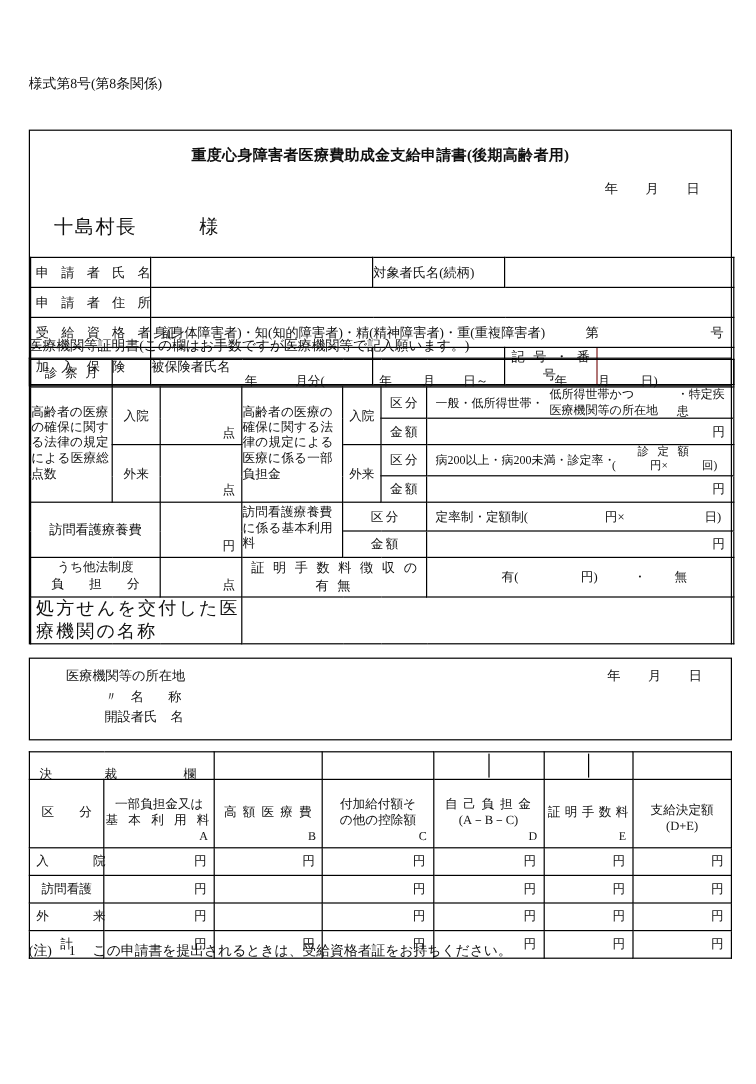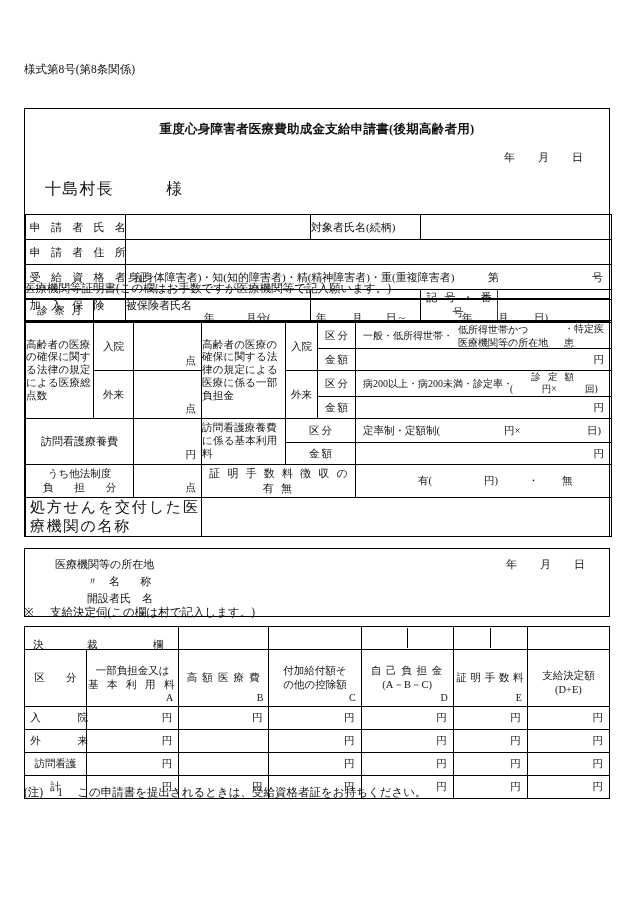--- a/index.html
+++ b/index.html
@@ -458,23 +458,20 @@
       </span>
     </div>
     <div class="inst-row inst-indent">
       <span style="display:inline-block;width:22px">〃</span><span class="inst-sp">名　称</span>
     </div>
     <div class="inst-row inst-indent">
       <span>開設者氏　名</span>
     </div>
   </div>
 
-  <div class="caption" style="top:604px">
-    <span style="display:inline-block;width:26px">※</span><span>支給決定伺(この欄は村で記入します。)</span>
-  </div>
 
   <div class="decbox" style="top:626px">
     <table class="dec">
       <colgroup>
         <col style="width:62px">
           <col style="width:92px">
           <col style="width:90px">
         <col style="width:92px">
           <col style="width:92px">
           <col style="width:74px">
@@ -559,42 +556,42 @@
               <span class="y">円</span>
             </td>
           <td class="dec-yen">
               <span class="y">円</span>
             </td>
           <td class="dec-yen">
               <span class="y">円</span>
             </td>
         </tr>
         <tr>
+          <td class="dec-rowlbl tight">訪問看護</td>
+          <td class="dec-yen">
+              <span class="y">円</span>
+            </td>
+          <td class="dec-yen">
+              <span class="y"></span>
+            </td>
+          <td class="dec-yen">
+              <span class="y">円</span>
+            </td>
+          <td class="dec-yen">
+              <span class="y">円</span>
+            </td>
+          <td class="dec-yen">
+              <span class="y">円</span>
+            </td>
+          <td class="dec-yen">
+              <span class="y">円</span>
+            </td>
+        </tr>
+        <tr>
           <td class="dec-rowlbl">外　　来</td>
-          <td class="dec-yen">
-              <span class="y">円</span>
-            </td>
-          <td class="dec-yen">
-              <span class="y"></span>
-            </td>
-          <td class="dec-yen">
-              <span class="y">円</span>
-            </td>
-          <td class="dec-yen">
-              <span class="y">円</span>
-            </td>
-          <td class="dec-yen">
-              <span class="y">円</span>
-            </td>
-          <td class="dec-yen">
-              <span class="y">円</span>
-            </td>
-        </tr>
-        <tr>
-          <td class="dec-rowlbl tight">訪問看護</td>
           <td class="dec-yen">
               <span class="y">円</span>
             </td>
           <td class="dec-yen">
               <span class="y"></span>
             </td>
           <td class="dec-yen">
               <span class="y">円</span>
             </td>
           <td class="dec-yen">

